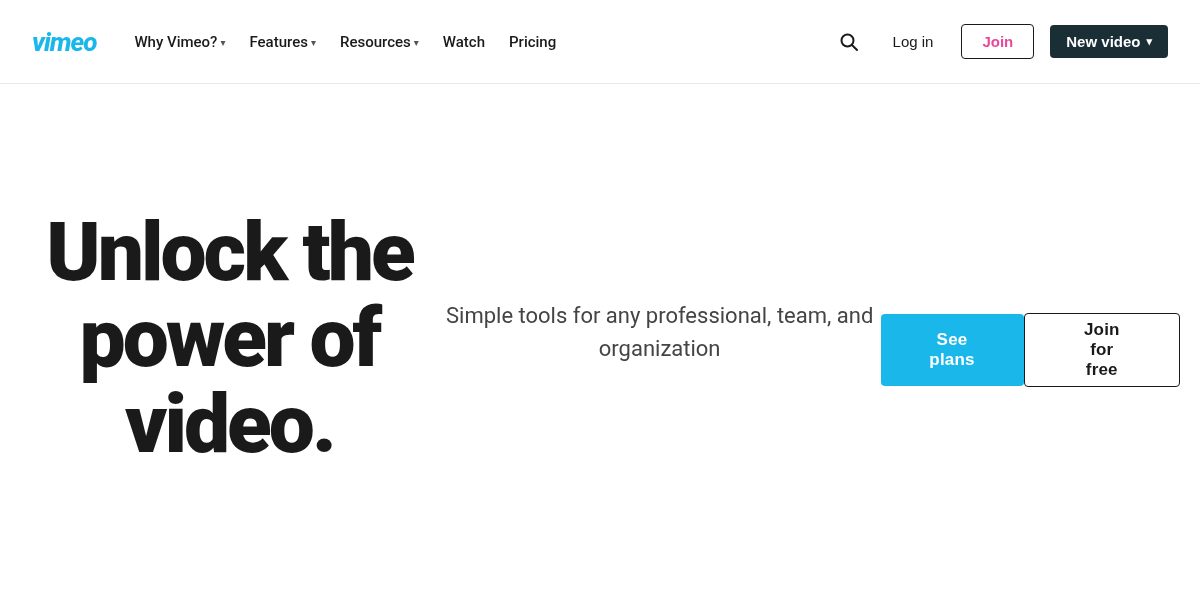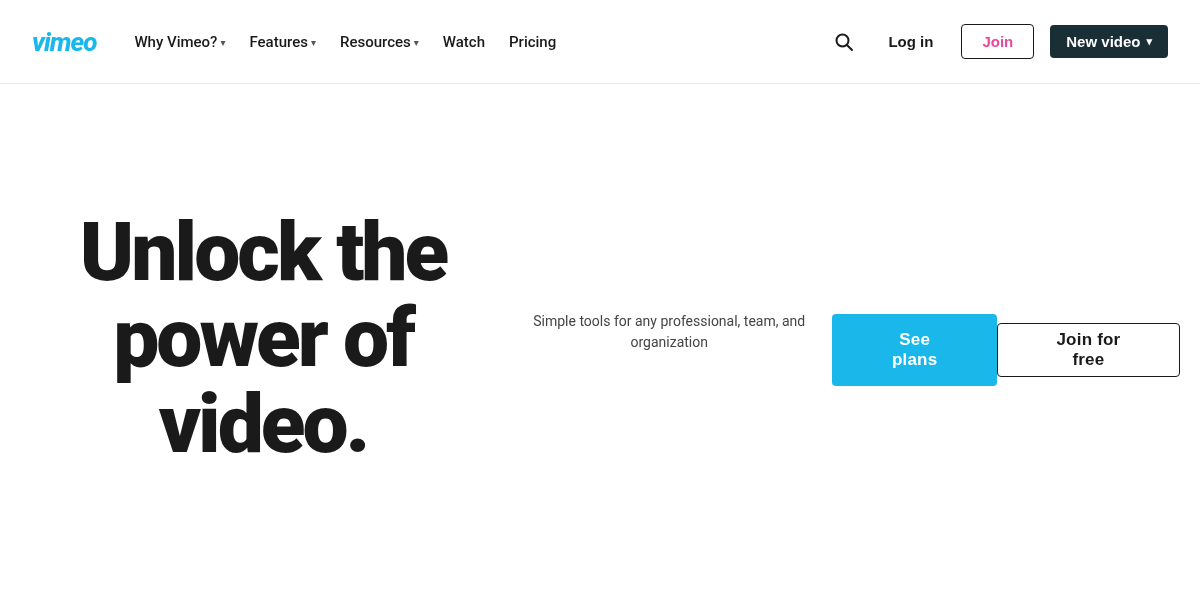--- a/index.html
+++ b/index.html
@@ -85,21 +85,21 @@
       display: flex;
       align-items: center;
       justify-content: center;
       color: #1a1a1a;
     }
 
     .login-btn {
       background: none;
       border: none;
       font-size: 15px;
-      font-weight: 700;
+      font-weight: 400;
       color: #1a1a1a;
       cursor: pointer;
       padding: 8px 12px;
       text-align: right;
     }
 
     .join-btn {
       background: #ffffff;
       border: 1.5px solid #1a1a1a;
       font-size: 15px;
@@ -142,21 +142,21 @@
     .hero-title {
       font-size: 82px;
       font-weight: 900;
       color: #1a1a1a;
       line-height: 1.05;
       letter-spacing: -3px;
       margin-bottom: 24px;
     }
 
     .hero-subtitle {
-      font-size: 14px;
+      font-size: 22px;
       font-weight: 400;
       color: #444;
       line-height: 1.5;
       margin-bottom: 36px;
       max-width: 520px;
     }
 
     .hero-buttons {
       display: flex;
       align-items: center;

